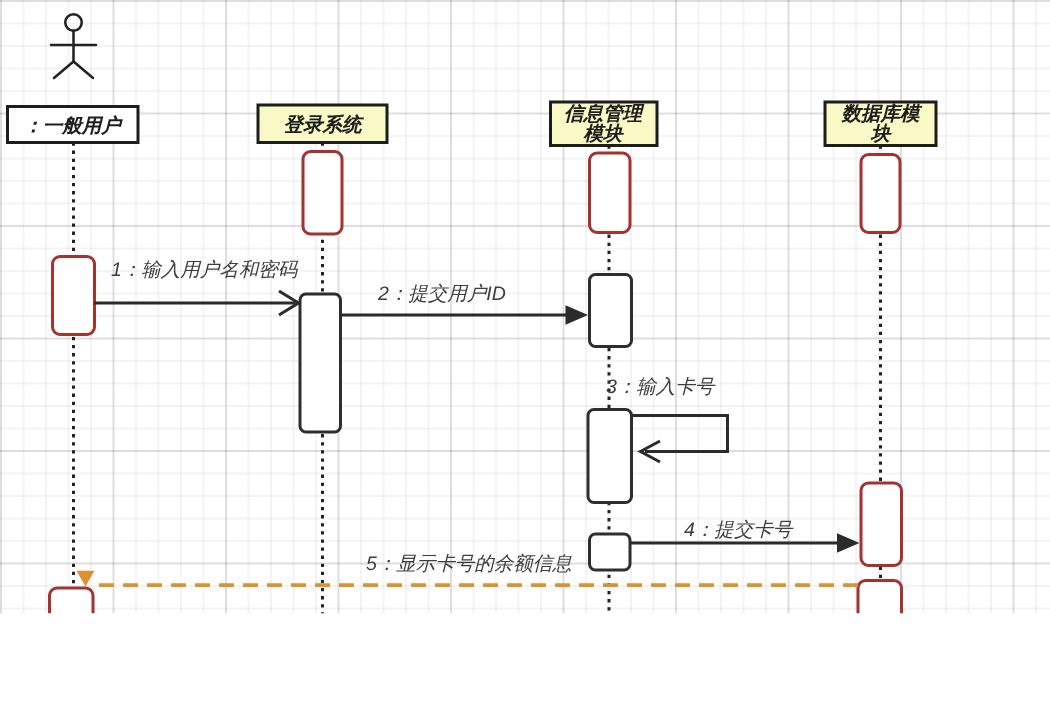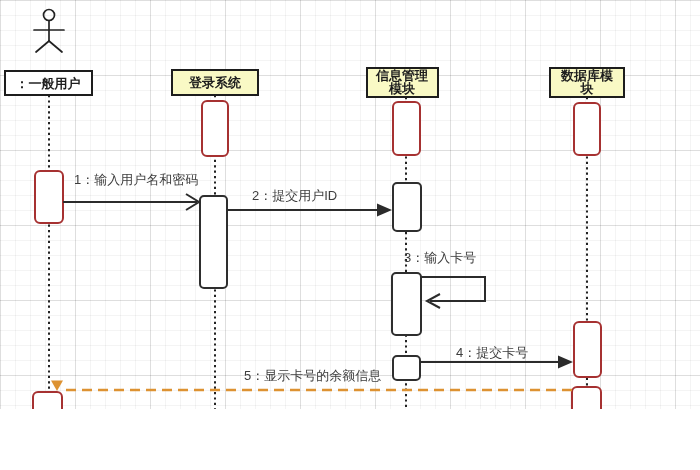--- a/index.html
+++ b/index.html
@@ -11,20 +11,21 @@
     position:relative;
     width:700px;height:409px;
     overflow:hidden;
     background-color:#ffffff;
     background-image:
       linear-gradient(rgba(0,0,0,0.09) 1px, transparent 1px),
       linear-gradient(90deg, rgba(0,0,0,0.09) 1px, transparent 1px),
       linear-gradient(rgba(0,0,0,0.045) 1px, transparent 1px),
       linear-gradient(90deg, rgba(0,0,0,0.045) 1px, transparent 1px);
     background-size:75px 75px,75px 75px,15px 15px,15px 15px;
+    font-style:italic;
   }
   svg{position:absolute;left:0;top:0;}
   .head-label{font-size:13px;font-weight:bold;fill:#1e1e1e;}
   .msg-label{font-size:13px;fill:#3d3d3d;}
   text{font-family:"Liberation Sans", sans-serif;}
 </style>
 </head>
 <body>
 
 <div class="canvas">

